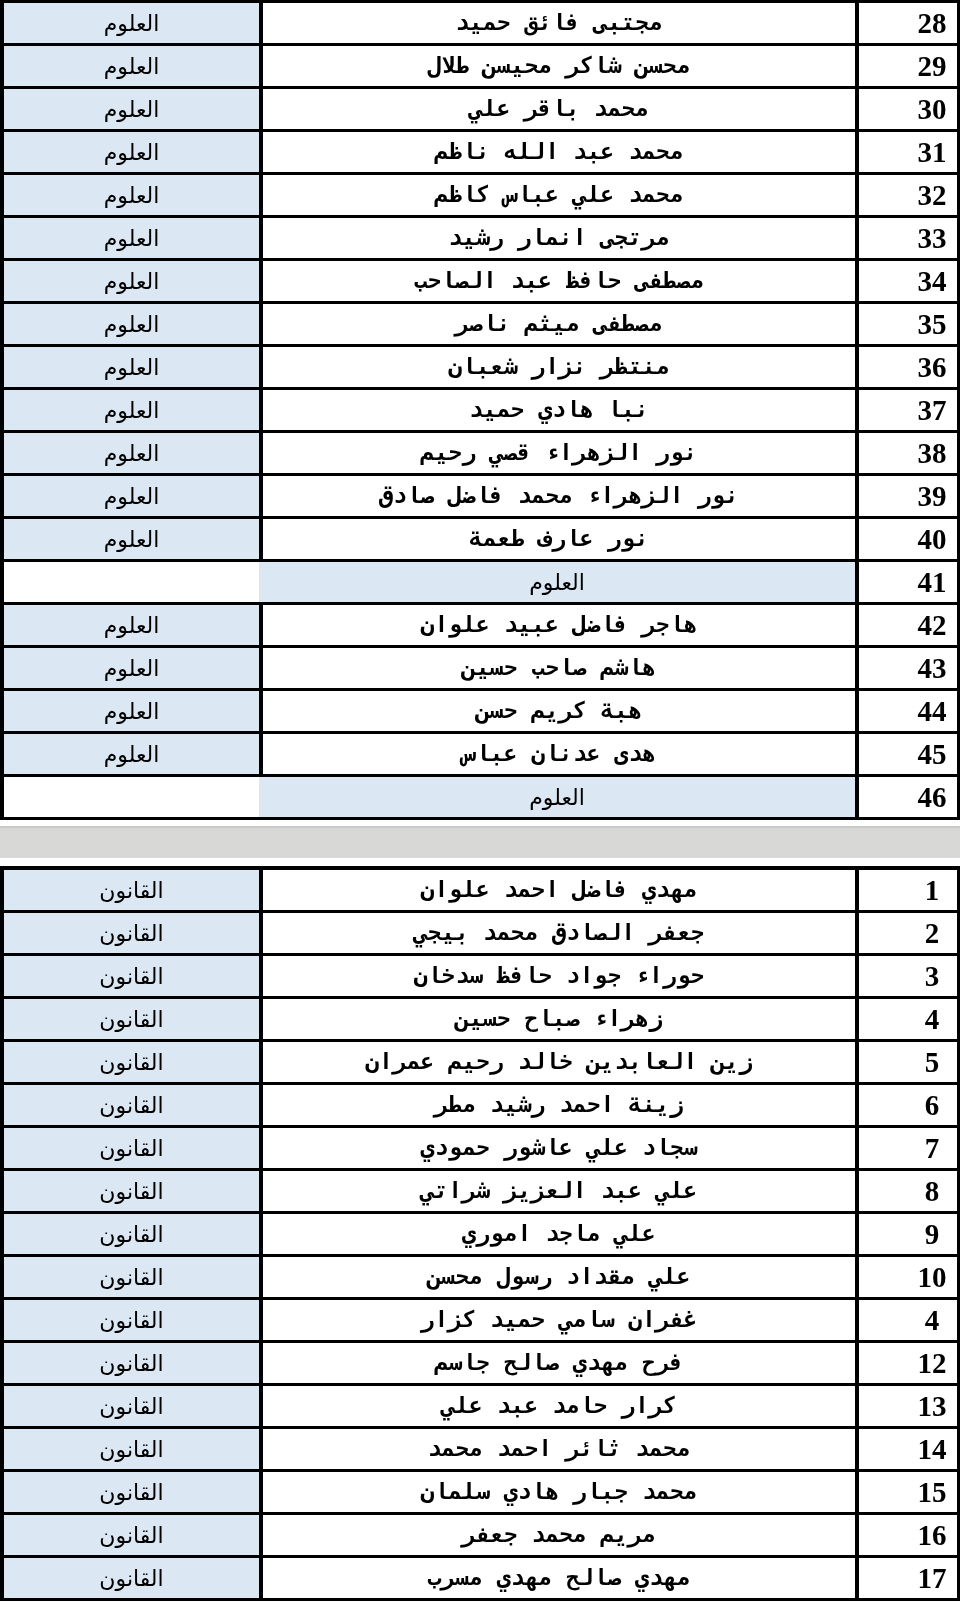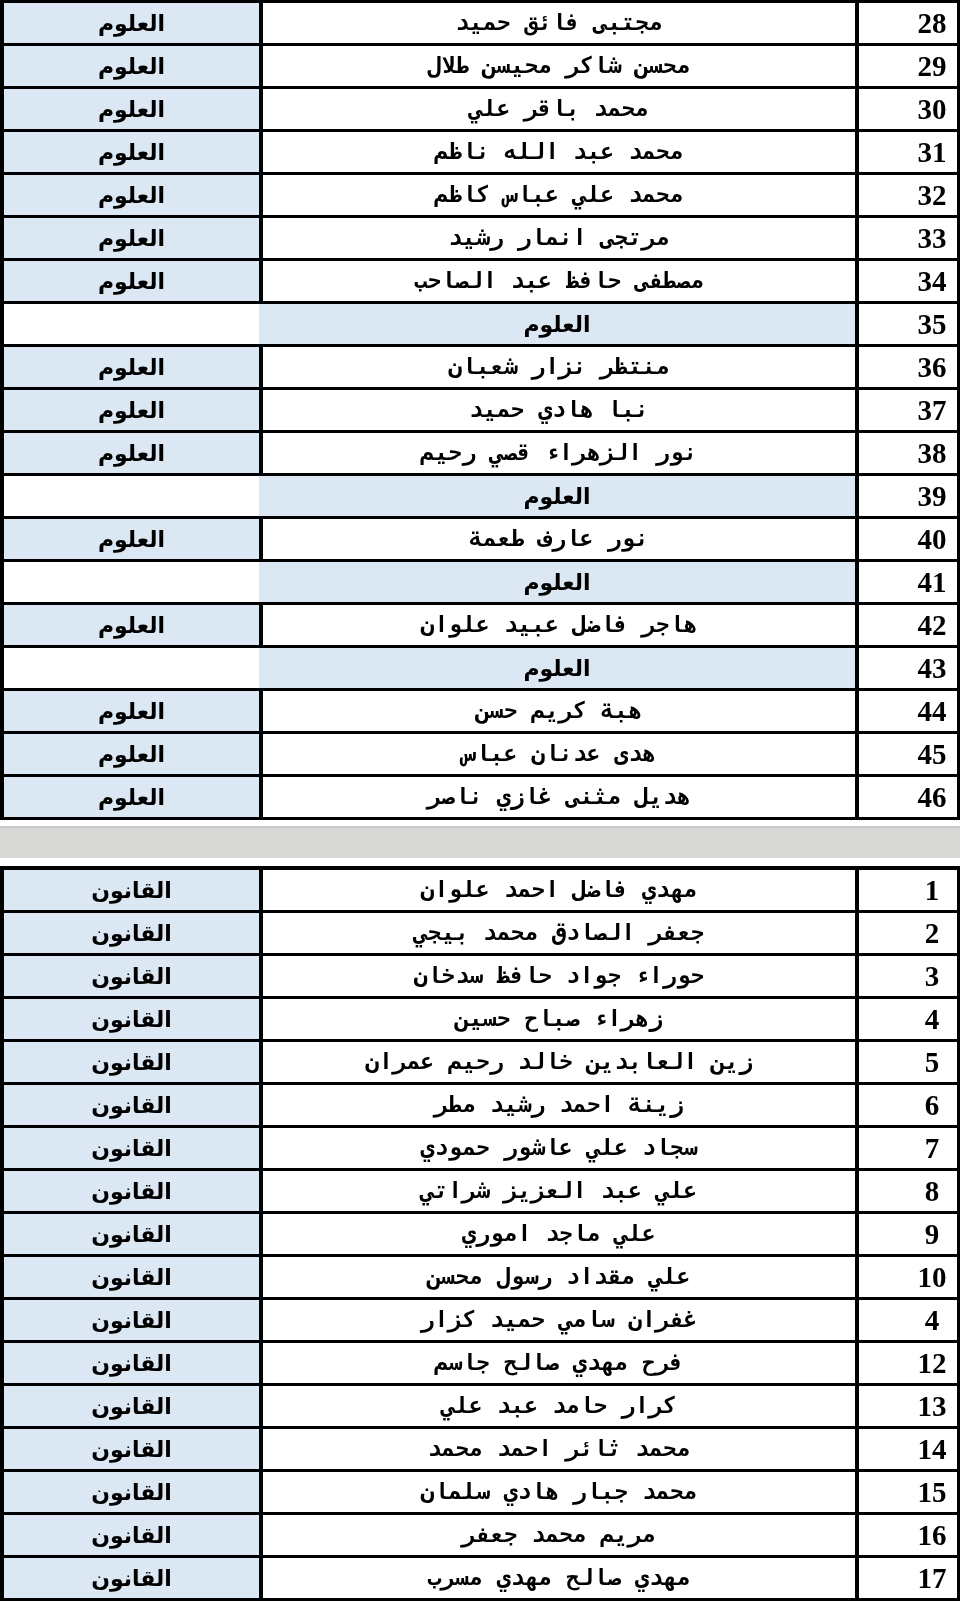--- a/index.html
+++ b/index.html
@@ -53,21 +53,21 @@
   }
   .cell-name{
     border-left:4px solid var(--border);
     font-weight:bold;
     font-size:23px;
     padding:0 8px;
     font-family:Liberation Mono, monospace;
   }
   .cell-dept{
     background:var(--department_cell_bg);
-    font-weight:bold;
+    font-weight:normal;
     font-size:22px;
   }
   .separator-band{
     height:32px;
     margin:6px 0 8px 0;
     background:var(--separator_band_bg);
     border-top:2px solid var(--separator_band_edge);
     box-sizing:border-box;
   }
 </style>
@@ -106,72 +106,74 @@
         <div class="cell cell-name">مرتجى انمار رشيد</div>
         <div class="cell cell-dept">العلوم</div>
       </div>
       <div class="row">
         <div class="cell cell-number">34</div>
         <div class="cell cell-name">مصطفى حافظ عبد الصاحب</div>
         <div class="cell cell-dept">العلوم</div>
       </div>
       <div class="row">
         <div class="cell cell-number">35</div>
+        <div class="cell cell-name">مصطفى ميثم ناصر</div>
         <div class="cell cell-dept">العلوم</div>
       </div>
       <div class="row">
         <div class="cell cell-number">36</div>
         <div class="cell cell-name">منتظر نزار شعبان</div>
         <div class="cell cell-dept">العلوم</div>
       </div>
       <div class="row">
         <div class="cell cell-number">37</div>
         <div class="cell cell-name">نبا هادي حميد</div>
         <div class="cell cell-dept">العلوم</div>
       </div>
       <div class="row">
         <div class="cell cell-number">38</div>
         <div class="cell cell-name">نور الزهراء قصي رحيم</div>
         <div class="cell cell-dept">العلوم</div>
       </div>
       <div class="row">
         <div class="cell cell-number">39</div>
+        <div class="cell cell-name">نور الزهراء محمد فاضل صادق</div>
         <div class="cell cell-dept">العلوم</div>
       </div>
       <div class="row">
         <div class="cell cell-number">40</div>
         <div class="cell cell-name">نور عارف طعمة</div>
         <div class="cell cell-dept">العلوم</div>
       </div>
       <div class="row">
         <div class="cell cell-number">41</div>
         <div class="cell cell-dept">العلوم</div>
       </div>
       <div class="row">
         <div class="cell cell-number">42</div>
         <div class="cell cell-name">هاجر فاضل عبيد علوان</div>
         <div class="cell cell-dept">العلوم</div>
       </div>
       <div class="row">
         <div class="cell cell-number">43</div>
+        <div class="cell cell-name">هاشم صاحب حسين</div>
         <div class="cell cell-dept">العلوم</div>
       </div>
       <div class="row">
         <div class="cell cell-number">44</div>
         <div class="cell cell-name">هبة كريم حسن</div>
         <div class="cell cell-dept">العلوم</div>
       </div>
       <div class="row">
         <div class="cell cell-number">45</div>
         <div class="cell cell-name">هدى عدنان عباس</div>
         <div class="cell cell-dept">العلوم</div>
       </div>
       <div class="row">
         <div class="cell cell-number">46</div>
-        <div class="cell cell-name">هديل مثنى غازي ناصر</div>
         <div class="cell cell-dept">العلوم</div>
       </div>
     </section>
 
   <div class="separator-band"></div>
 
   <section class="roster-table law">
       <div class="row">
         <div class="cell cell-number">1</div>
         <div class="cell cell-name">مهدي فاضل احمد علوان</div>

